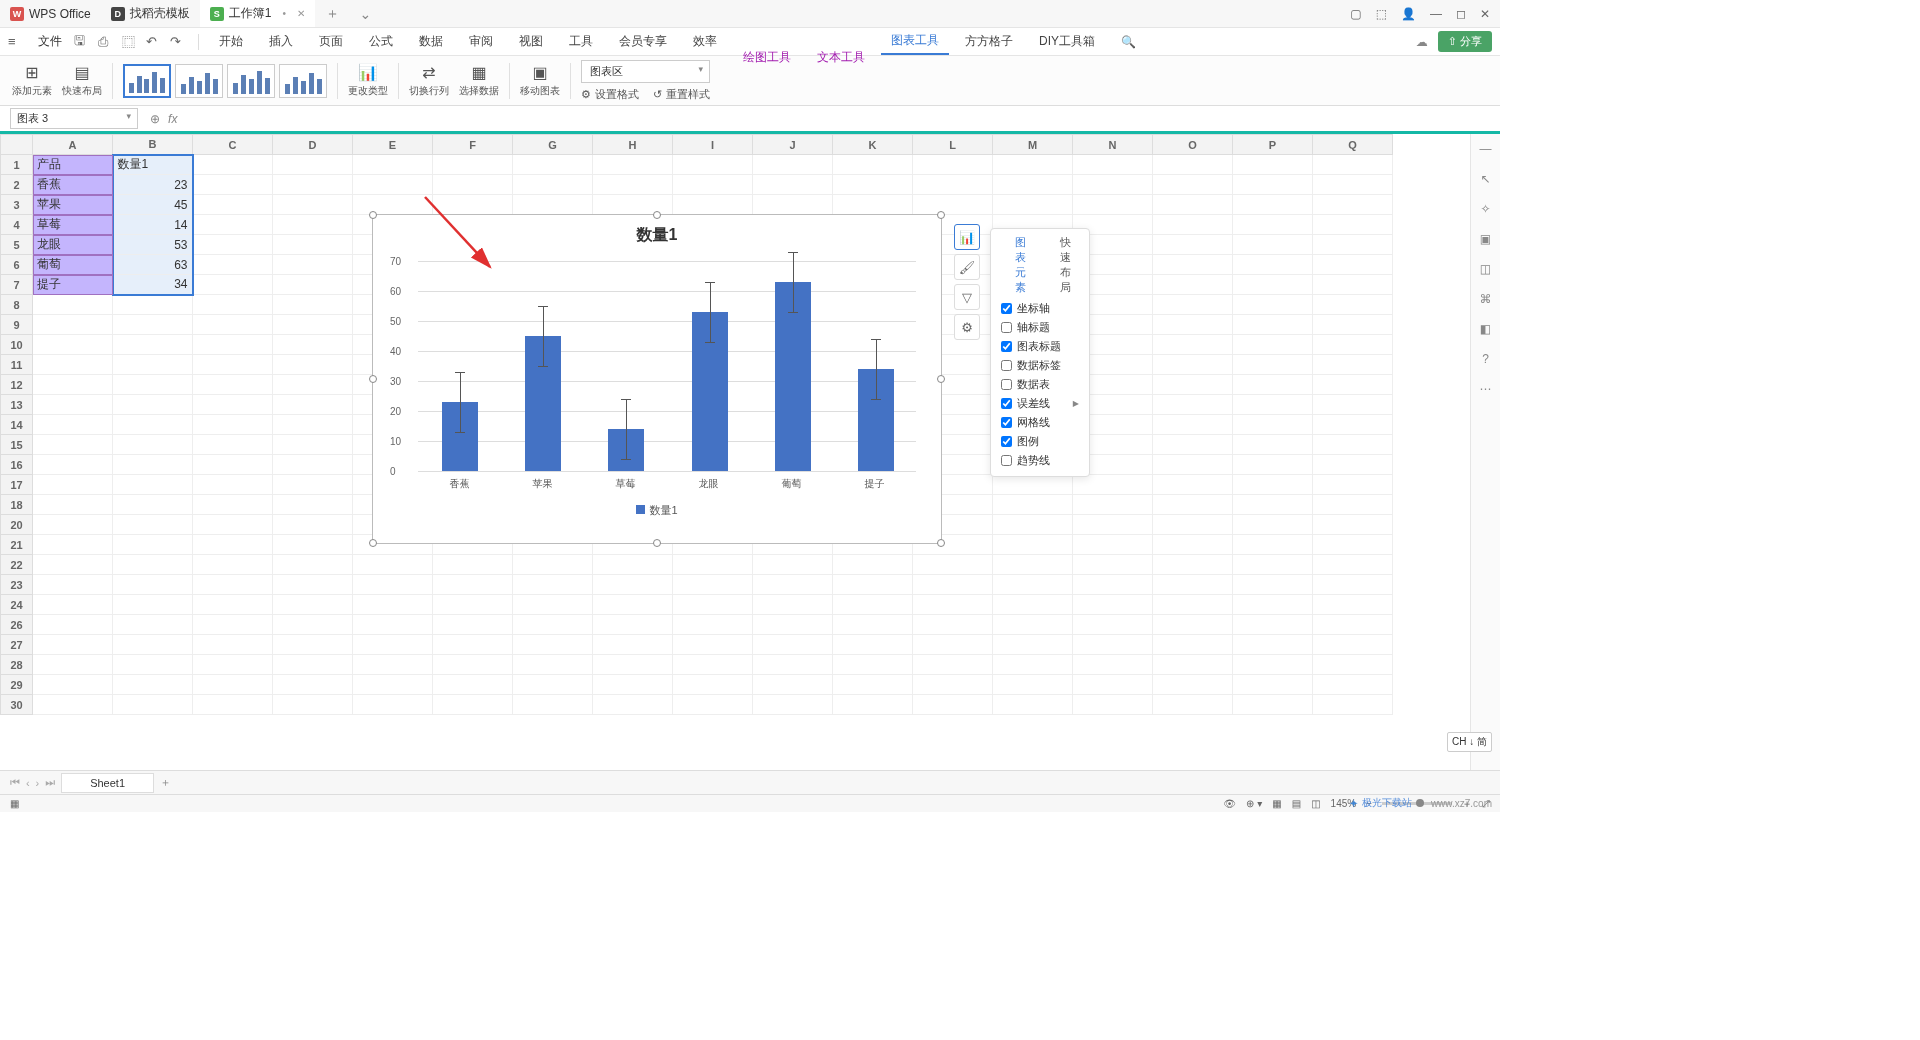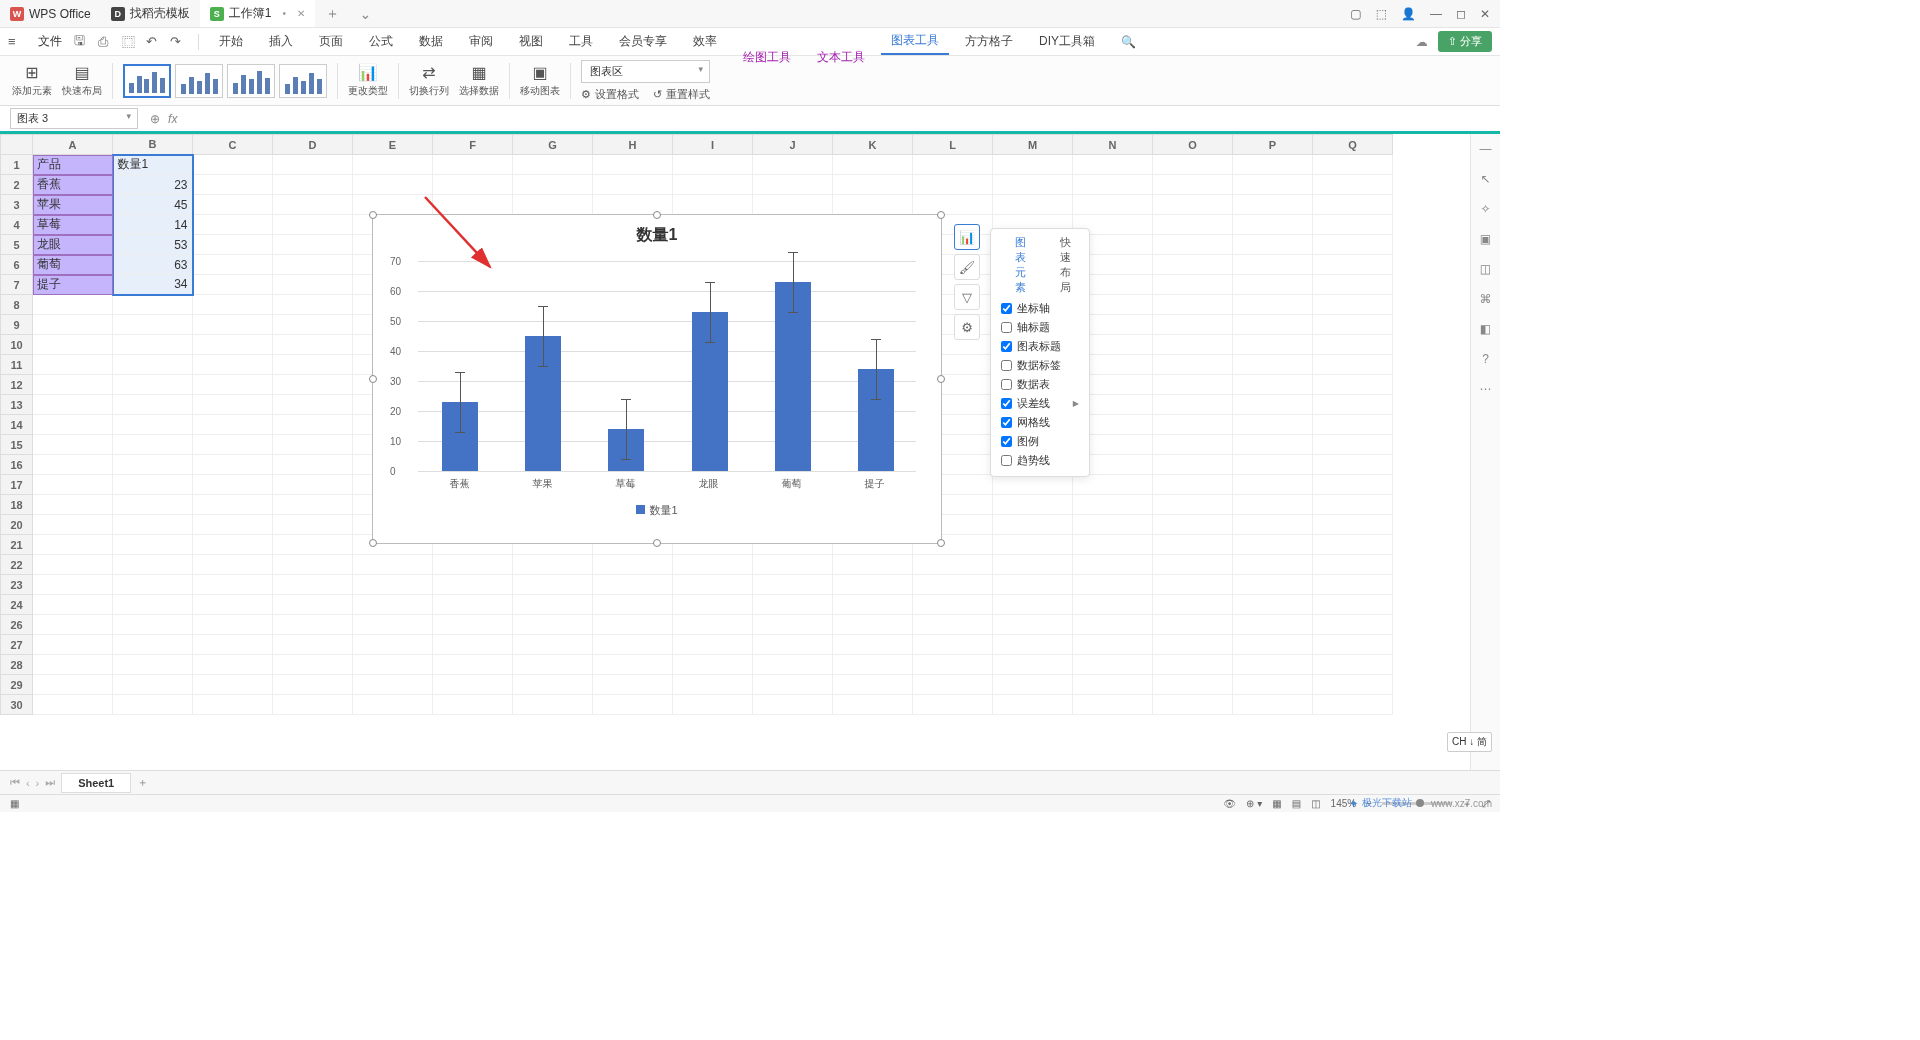--- a/index.html
+++ b/index.html
@@ -97,21 +97,21 @@
 .popup-item { display: flex; align-items: center; padding: 2px 10px; gap: 5px; }
 .popup-item input { width: 11px; height: 11px; }
 .popup-item .arr { margin-left: auto; font-size: 8px; color: #888; }
 
 
 .rsidebar { width: 30px; background: #fafafa; border-left: 1px solid #e5e5e5; display: flex; flex-direction: column; align-items: center; padding-top: 8px; gap: 16px; color: #888; }
 
 
 .sheetbar { position: absolute; bottom: 18px; left: 0; right: 0; height: 24px; background: #f7f7f7; border-top: 1px solid #ddd; display: flex; align-items: center; padding: 0 10px; gap: 6px; font-size: 11px; }
 .sheet-nav { color: #aaa; }
-.sheet-tab { padding: 3px 16px; background: #fff; border: 1px solid #ddd; font-weight: bold; }
+.sheet-tab { padding: 3px 28px; background: #fff; border: 1px solid #ddd; font-weight: normal; }
 
 
 .statusbar { position: absolute; bottom: 0; left: 0; right: 0; height: 18px; background: #f7f7f7; border-top: 1px solid #ddd; display: flex; align-items: center; padding: 0 10px; font-size: 10px; color: #666; gap: 10px; }
 .status-right { margin-left: auto; display: flex; align-items: center; gap: 10px; }
 
 
 .ime { position: absolute; right: 8px; bottom: 60px; background: #fff; border: 1px solid #ccc; padding: 2px 4px; font-size: 10px; border-radius: 2px; }
 
 
 .watermark { position: absolute; right: 8px; bottom: 2px; font-size: 10px; color: #3a7bd5; opacity: 0.85; display:flex; align-items:center; gap:4px;}

